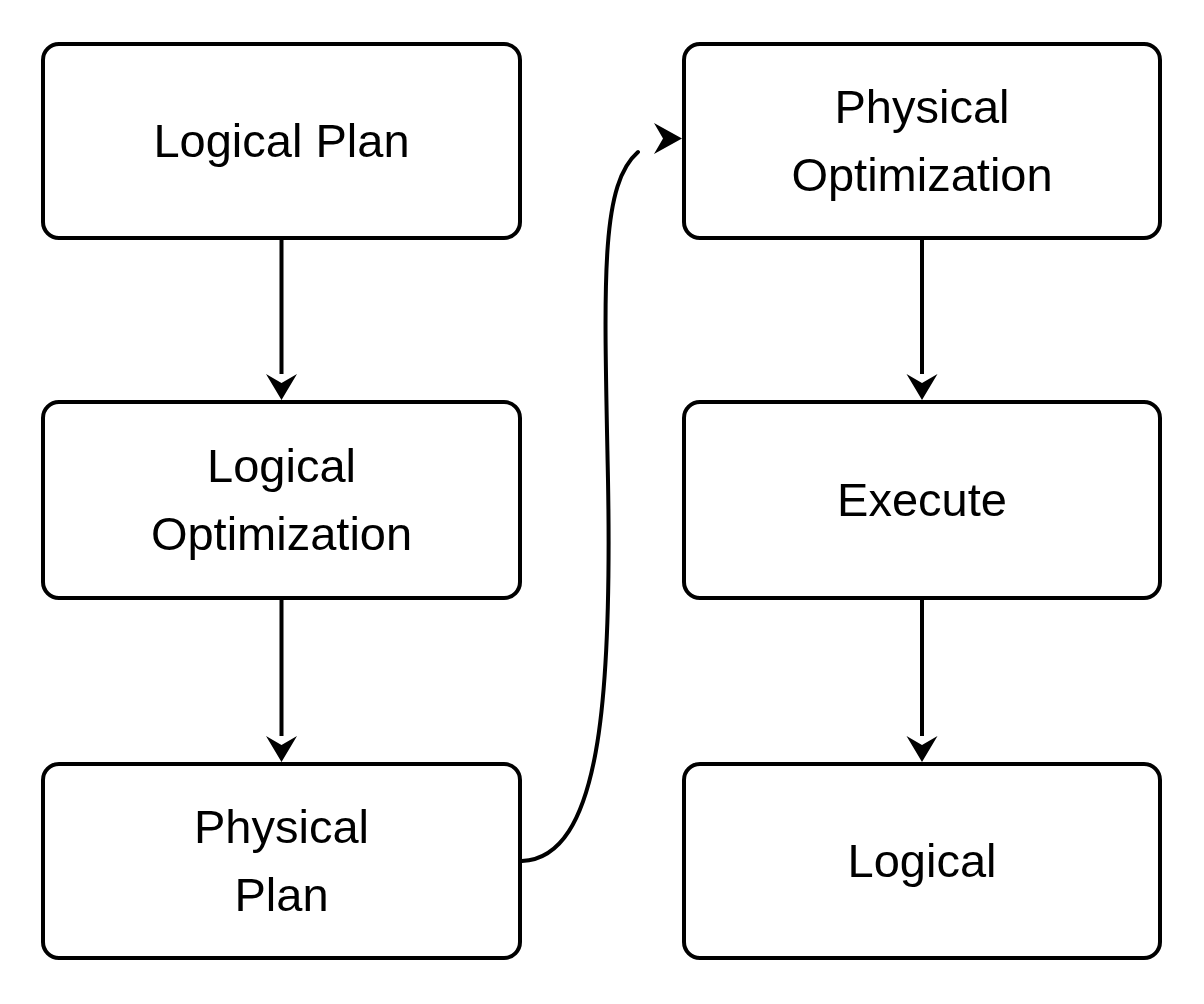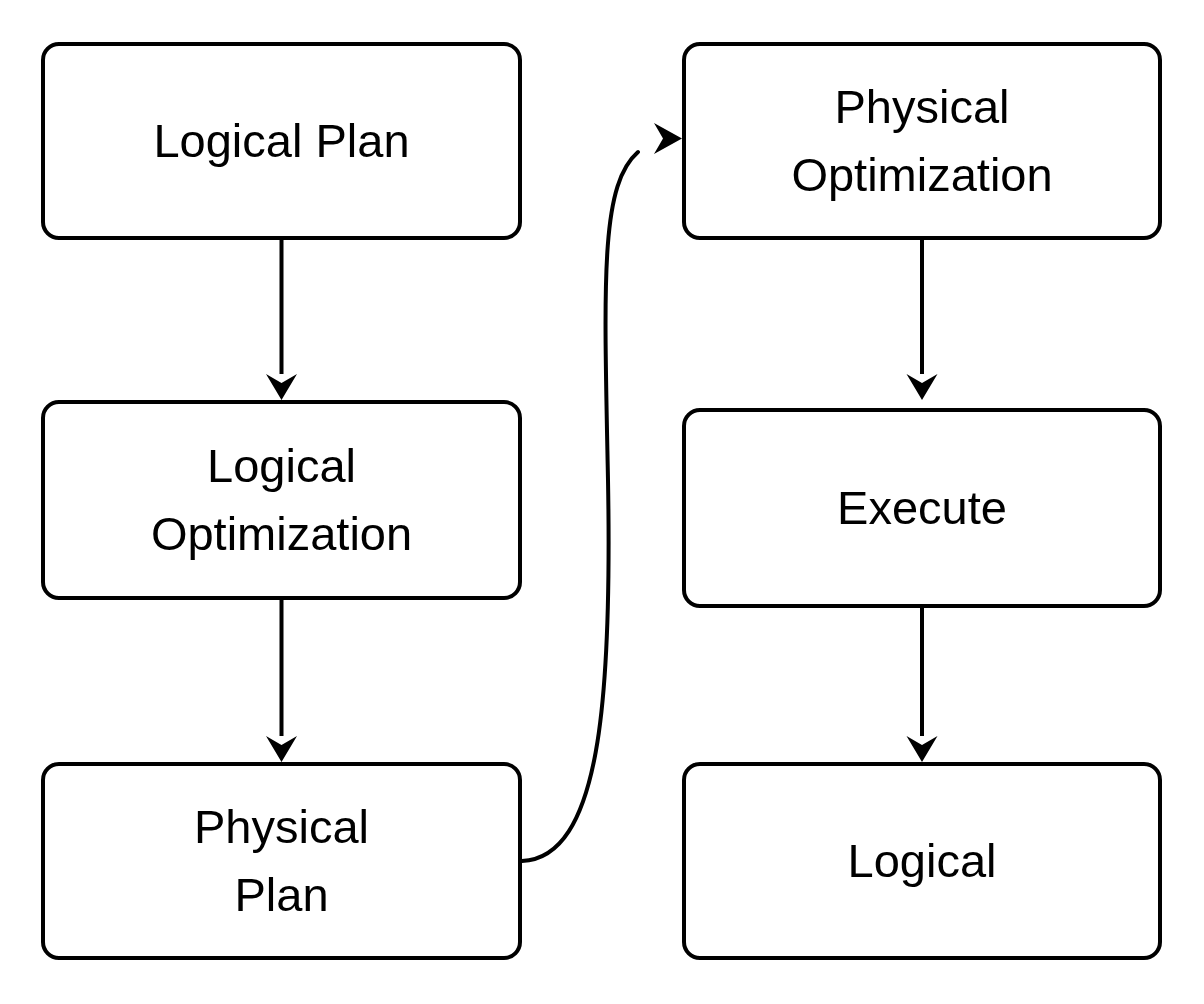--- a/index.html
+++ b/index.html
@@ -94,21 +94,21 @@
   <div class="node-box" style="left:41px; top:762px; width:481px; height:198px;">
     <span class="node-label">Physical
 Plan</span>
   </div>
 
   <div class="node-box" style="left:682px; top:42px; width:480px; height:198px;">
     <span class="node-label">Physical
 Optimization</span>
   </div>
 
-  <div class="node-box" style="left:682px; top:400px; width:480px; height:200px;margin-top:8px;">
+  <div class="node-box" style="left:682px; top:400px; width:480px; height:200px;">
     <span class="node-label">Execute</span>
   </div>
 
   <div class="node-box" style="left:682px; top:762px; width:480px; height:198px;">
     <span class="node-label">Logical</span>
   </div>
 
 </div>
 
 </body></html>

